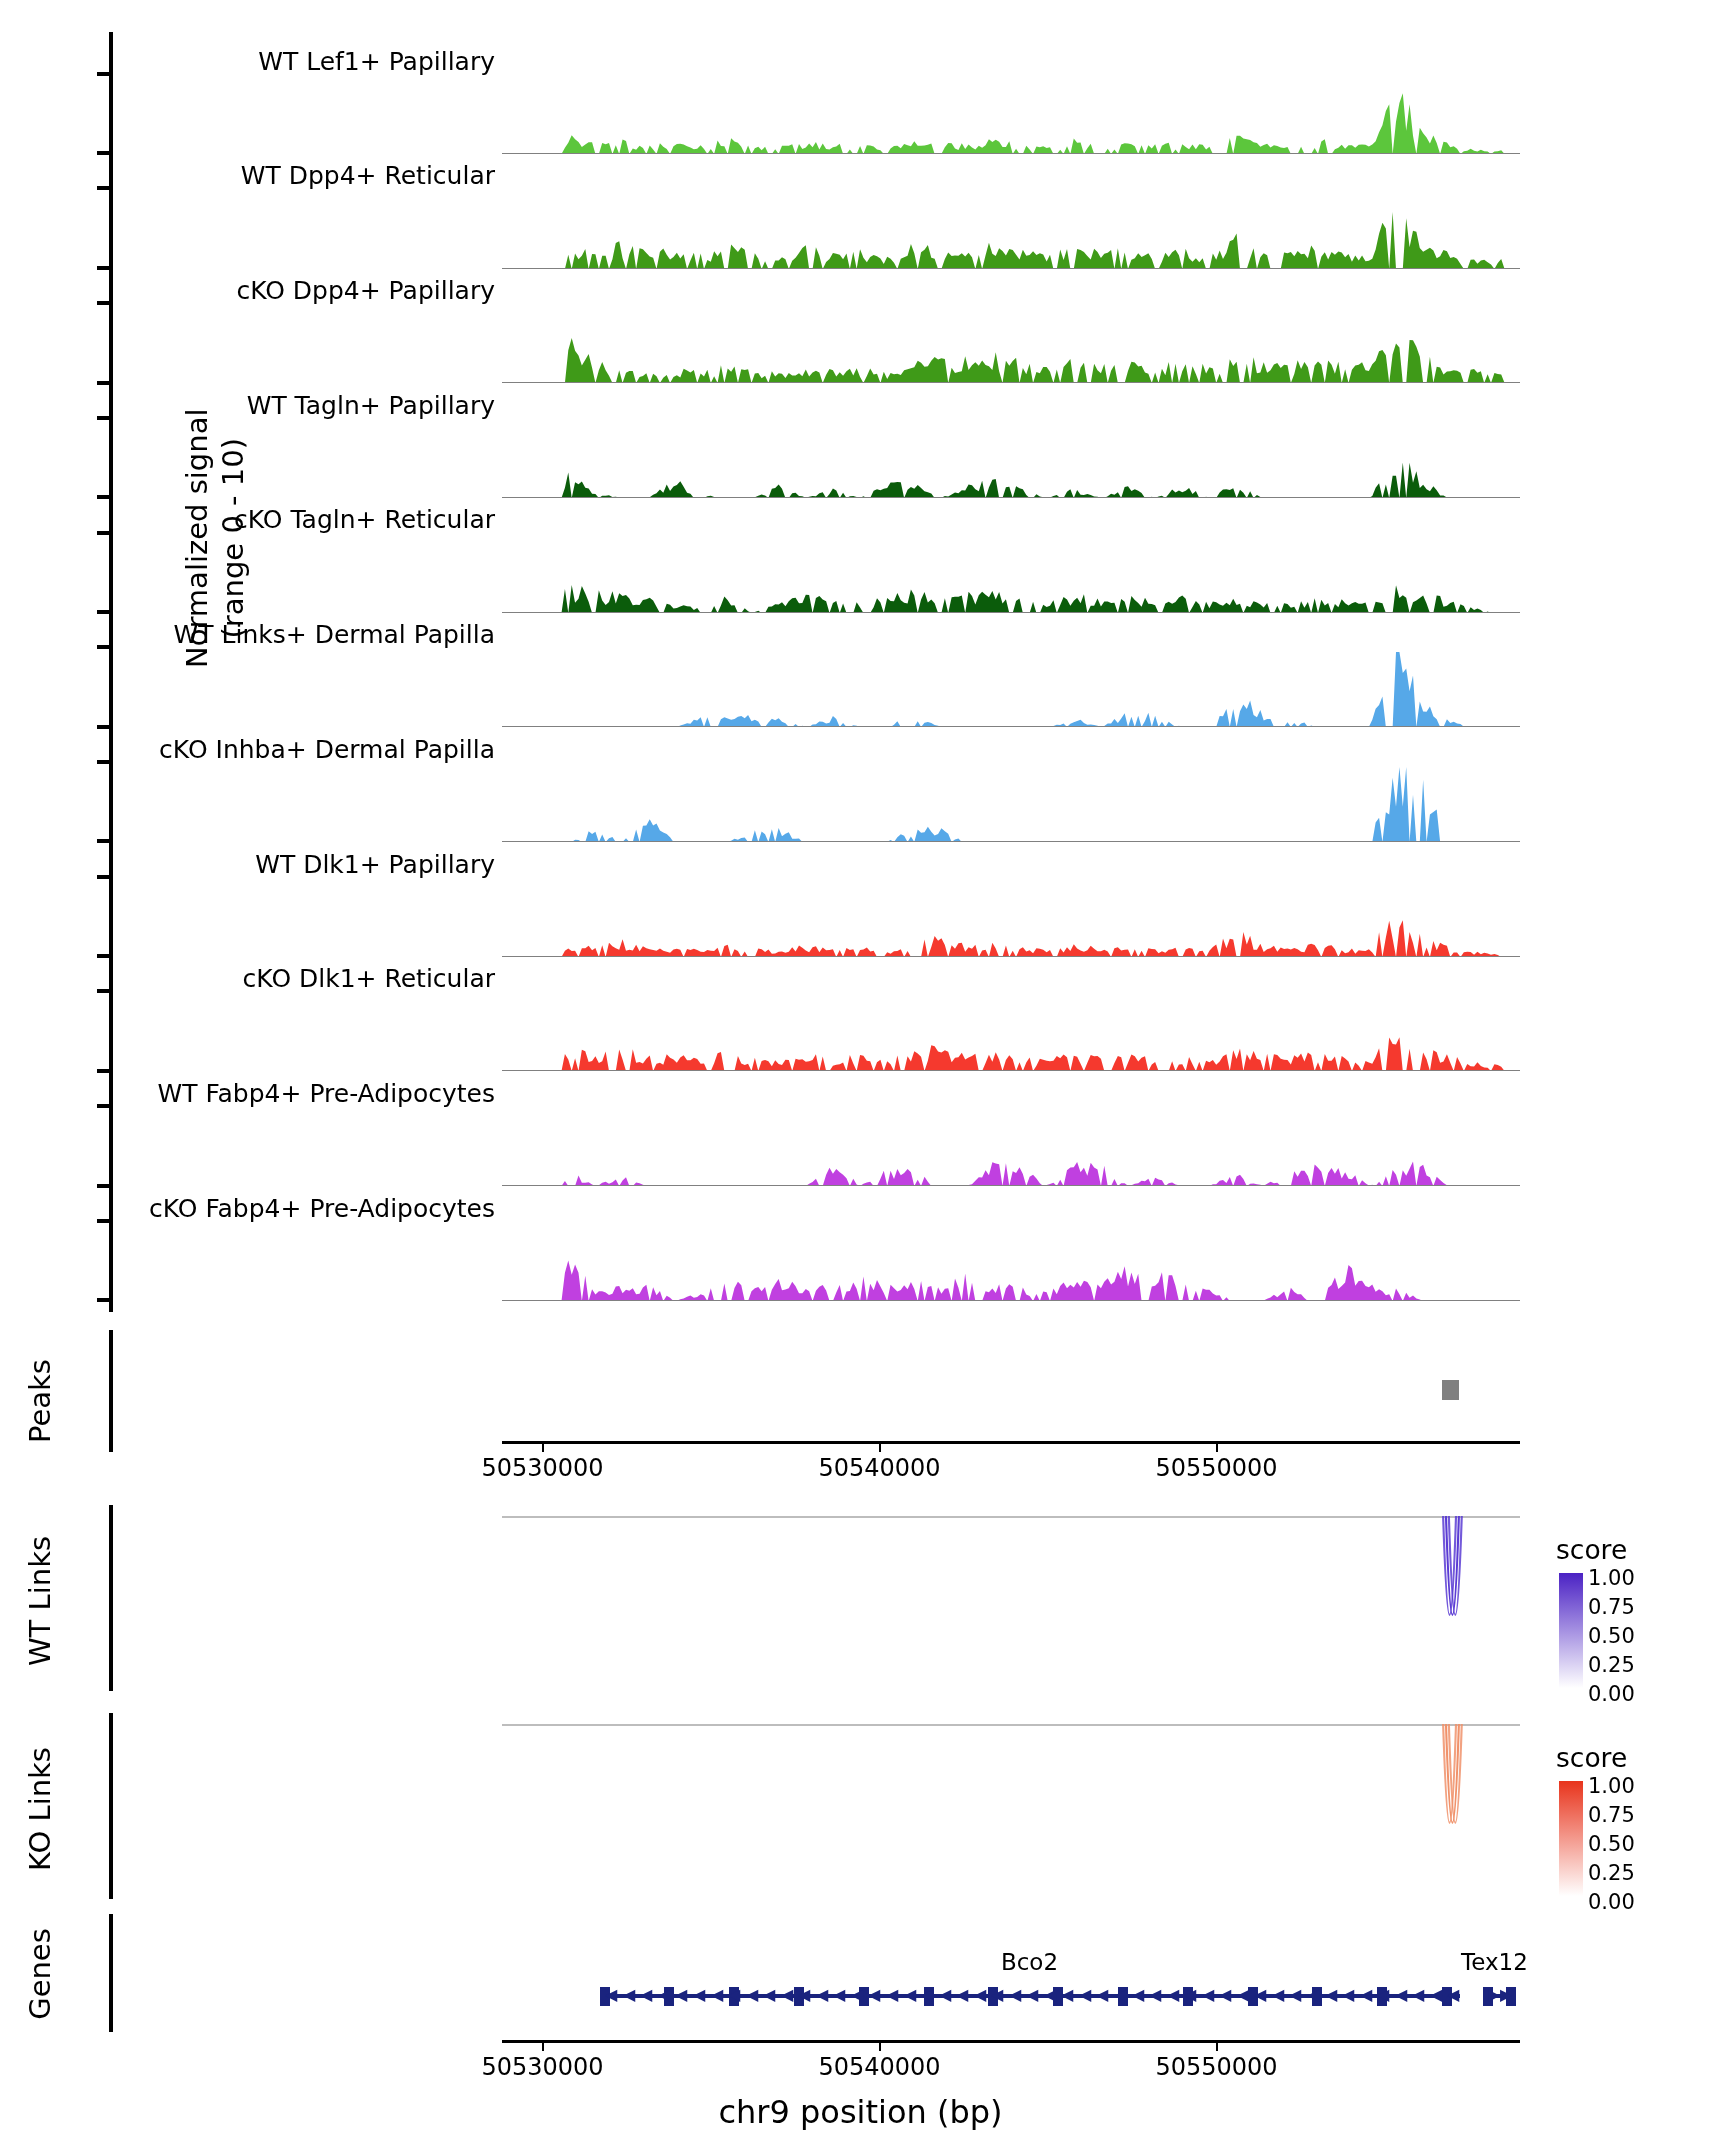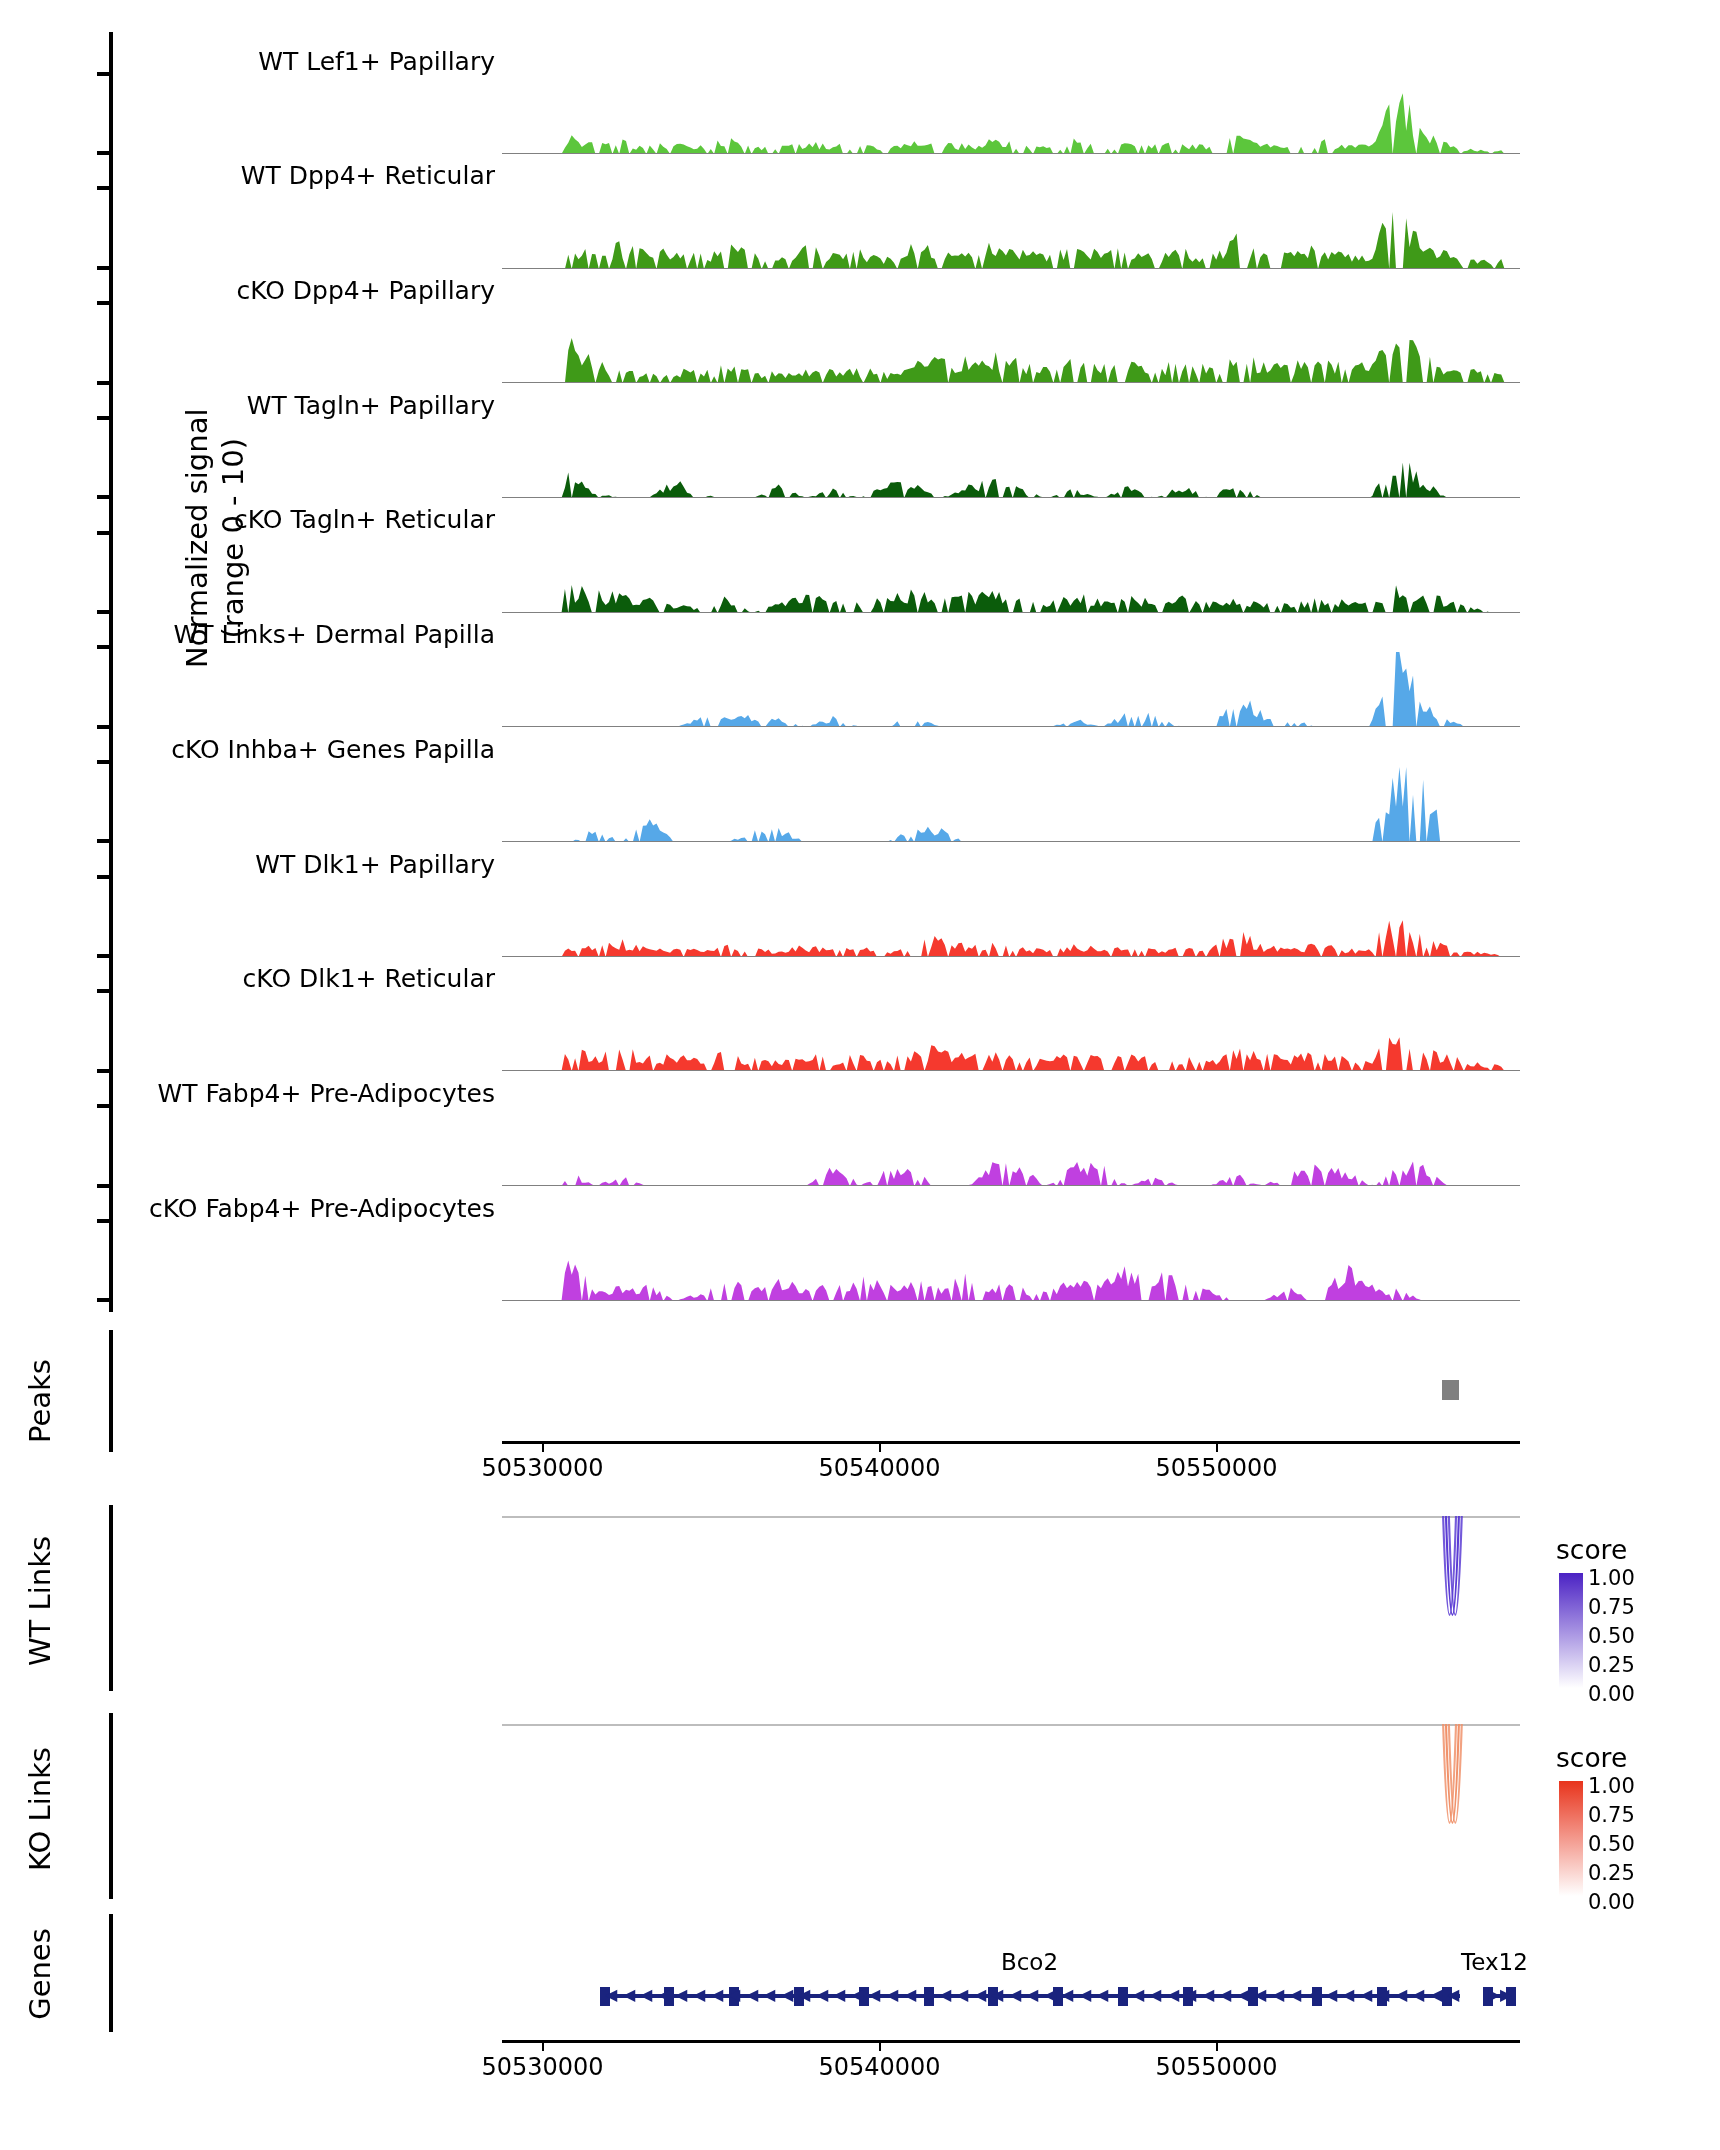--- a/index.html
+++ b/index.html
@@ -159,21 +159,21 @@
       </div>
       <div class="track" style="top: 652px; height: 75px;">
         <svg width="1018" height="75" style="position: absolute; left: 0px; bottom: 0px;" viewBox="0 0 1420 105">
           <path d="M0,105 L0.0,105.0 L4.7,105.0 L9.5,105.0 L14.2,105.0 L19.0,105.0 L23.7,105.0 L28.5,105.0 L33.2,105.0 L38.0,105.0 L42.7,105.0 L47.5,105.0 L52.2,105.0 L57.0,105.0 L61.7,105.0 L66.5,105.0 L71.2,105.0 L76.0,105.0 L80.7,105.0 L85.5,104.1 L90.2,104.6 L95.0,105.0 L99.7,105.0 L104.5,105.0 L109.2,105.0 L114.0,105.0 L118.7,105.0 L123.5,105.0 L128.2,105.0 L133.0,105.0 L137.7,105.0 L142.5,105.0 L147.2,105.0 L152.0,105.0 L156.7,105.0 L161.5,105.0 L166.2,105.0 L171.0,105.0 L175.7,105.0 L180.5,105.0 L185.2,105.0 L190.0,105.0 L194.7,105.0 L199.5,105.0 L204.2,105.0 L209.0,105.0 L213.7,105.0 L218.5,105.0 L223.2,105.0 L228.0,105.0 L232.7,105.0 L237.5,105.0 L242.2,105.0 L247.0,102.8 L251.7,101.4 L256.5,99.9 L261.2,100.6 L266.0,95.0 L270.7,96.0 L275.5,91.3 L280.2,105.0 L284.9,91.4 L289.7,105.0 L294.4,105.0 L299.2,105.0 L303.9,94.0 L308.7,91.3 L313.4,93.0 L318.2,95.0 L322.9,93.7 L327.7,90.5 L332.4,89.5 L337.2,92.7 L341.9,88.2 L346.7,96.8 L351.4,94.8 L356.2,97.2 L360.9,105.0 L365.7,105.0 L370.4,98.6 L375.2,93.4 L379.9,95.5 L384.7,92.8 L389.4,97.8 L394.2,99.9 L398.9,105.0 L403.7,105.0 L408.4,100.8 L413.2,105.0 L417.9,103.4 L422.7,104.9 L427.4,105.0 L432.2,101.4 L436.9,101.2 L441.7,97.3 L446.4,97.7 L451.2,100.2 L455.9,99.1 L460.7,89.7 L465.4,93.7 L470.2,105.0 L474.9,99.5 L479.7,105.0 L484.4,105.0 L489.2,102.7 L493.9,103.3 L498.7,105.0 L503.4,105.0 L508.2,105.0 L512.9,105.0 L517.7,105.0 L522.4,105.0 L527.2,105.0 L531.9,105.0 L536.7,104.8 L541.4,105.0 L546.2,101.7 L550.9,96.8 L555.7,105.0 L560.4,105.0 L565.2,105.0 L569.9,105.0 L574.6,105.0 L579.4,97.1 L584.1,105.0 L588.9,98.9 L593.6,97.9 L598.4,99.5 L603.1,102.1 L607.9,103.2 L612.6,105.0 L617.4,105.0 L622.1,105.0 L626.9,105.0 L631.6,105.0 L636.4,105.0 L641.1,105.0 L645.9,105.0 L650.6,105.0 L655.4,105.0 L660.1,105.0 L664.9,105.0 L669.6,105.0 L674.4,105.0 L679.1,105.0 L683.9,105.0 L688.6,105.0 L693.4,105.0 L698.1,105.0 L702.9,105.0 L707.6,105.0 L712.4,105.0 L717.1,105.0 L721.9,105.0 L726.6,105.0 L731.4,105.0 L736.1,105.0 L740.9,105.0 L745.6,105.0 L750.4,105.0 L755.1,105.0 L759.9,105.0 L764.6,104.1 L769.4,103.6 L774.1,101.9 L778.9,102.2 L783.6,100.1 L788.4,105.0 L793.1,100.4 L797.9,98.3 L802.6,96.5 L807.4,94.7 L812.1,99.5 L816.9,102.0 L821.6,101.4 L826.4,102.3 L831.1,103.4 L835.9,105.0 L840.6,103.5 L845.4,100.1 L850.1,100.2 L854.8,93.7 L859.6,99.3 L864.3,93.0 L869.1,85.9 L873.8,105.0 L878.6,90.6 L883.3,105.0 L888.1,89.1 L892.8,105.0 L897.6,96.5 L902.3,85.2 L907.1,105.0 L911.8,89.4 L916.6,105.0 L921.3,97.8 L926.1,105.0 L930.8,97.8 L935.6,101.6 L940.3,105.0 L945.1,103.4 L949.8,105.0 L954.6,105.0 L959.3,105.0 L964.1,105.0 L968.8,105.0 L973.6,105.0 L978.3,105.0 L983.1,105.0 L987.8,105.0 L992.6,105.0 L997.3,105.0 L1002.1,89.7 L1006.8,89.9 L1011.6,79.9 L1016.3,105.0 L1021.1,79.8 L1025.8,105.0 L1030.6,83.1 L1035.3,73.6 L1040.1,79.7 L1044.8,67.9 L1049.6,88.1 L1054.3,91.2 L1059.1,81.1 L1063.8,95.8 L1068.6,93.9 L1073.3,93.7 L1078.1,105.0 L1082.8,105.0 L1087.6,105.0 L1092.3,105.0 L1097.1,98.5 L1101.8,105.0 L1106.6,99.4 L1111.3,105.0 L1116.1,100.1 L1120.8,98.6 L1125.6,105.0 L1130.3,102.8 L1135.1,104.5 L1139.8,105.0 L1144.5,105.0 L1149.3,105.0 L1154.0,105.0 L1158.8,105.0 L1163.5,105.0 L1168.3,105.0 L1173.0,105.0 L1177.8,105.0 L1182.5,105.0 L1187.3,105.0 L1192.0,105.0 L1196.8,105.0 L1201.5,105.0 L1206.3,105.0 L1211.0,105.0 L1215.8,95.0 L1220.5,79.6 L1225.3,74.3 L1230.0,62.3 L1234.8,105.0 L1239.5,105.0 L1244.3,105.0 L1249.0,0.0 L1253.8,0.0 L1258.5,29.4 L1263.3,23.0 L1268.0,54.9 L1272.8,32.8 L1277.5,105.0 L1282.3,69.2 L1287.0,83.4 L1291.8,83.6 L1296.5,76.2 L1301.3,89.9 L1306.0,94.3 L1310.8,105.0 L1315.5,105.0 L1320.3,94.0 L1325.0,99.4 L1329.8,97.7 L1334.5,100.0 L1339.3,100.9 L1344.0,104.6 L1348.8,105.0 L1353.5,105.0 L1358.3,105.0 L1363.0,105.0 L1367.8,105.0 L1372.5,105.0 L1377.3,105.0 L1382.0,105.0 L1386.8,105.0 L1391.5,105.0 L1396.3,105.0 L1401.0,105.0 L1405.8,105.0 L1410.5,105.0 L1415.3,105.0 L1420.0,105.0 L1420,105 Z" fill="#56a8e8"></path>
         </svg>
         <div class="baseline"></div>
       </div>
       <div class="cov-tick" style="top: 725px;"></div>
       <div class="cov-tick" style="top: 645px;"></div>
       <div class="track-label-box" style="top: 735px;">
-        <div class="track-label">cKO Inhba+ Genes Papilla</div>
+        <div class="track-label">cKO Inhba+ Dermal Papilla</div>
       </div>
       <div class="track" style="top: 767px; height: 75px;">
         <svg width="1018" height="75" style="position: absolute; left: 0px; bottom: 0px;" viewBox="0 0 1420 105">
           <path d="M0,105 L0.0,105.0 L4.7,105.0 L9.5,105.0 L14.2,105.0 L19.0,105.0 L23.7,105.0 L28.5,105.0 L33.2,105.0 L38.0,105.0 L42.7,105.0 L47.5,105.0 L52.2,105.0 L57.0,105.0 L61.7,105.0 L66.5,105.0 L71.2,105.0 L76.0,105.0 L80.7,105.0 L85.5,105.0 L90.2,105.0 L95.0,105.0 L99.7,101.7 L104.5,102.2 L109.2,105.0 L114.0,105.0 L118.7,89.8 L123.5,93.7 L128.2,90.6 L133.0,105.0 L137.7,94.5 L142.5,105.0 L147.2,99.6 L152.0,98.1 L156.7,105.0 L161.5,103.6 L166.2,105.0 L171.0,99.9 L175.7,105.0 L180.5,105.0 L185.2,87.4 L190.0,105.0 L194.7,82.2 L199.5,81.9 L204.2,73.3 L209.0,81.8 L213.7,79.0 L218.5,88.9 L223.2,91.8 L228.0,93.8 L232.7,98.4 L237.5,105.0 L242.2,105.0 L247.0,105.0 L251.7,105.0 L256.5,105.0 L261.2,105.0 L266.0,105.0 L270.7,105.0 L275.5,105.0 L280.2,105.0 L284.9,105.0 L289.7,105.0 L294.4,105.0 L299.2,105.0 L303.9,105.0 L308.7,105.0 L313.4,104.4 L318.2,103.1 L322.9,100.6 L327.7,101.7 L332.4,99.4 L337.2,98.7 L341.9,105.0 L346.7,105.0 L351.4,88.4 L356.2,105.0 L360.9,90.4 L365.7,94.3 L370.4,105.0 L375.2,87.3 L379.9,105.0 L384.7,85.4 L389.4,96.8 L394.2,93.5 L398.9,91.4 L403.7,100.4 L408.4,100.3 L413.2,100.0 L417.9,105.0 L422.7,105.0 L427.4,105.0 L432.2,105.0 L436.9,105.0 L441.7,105.0 L446.4,105.0 L451.2,105.0 L455.9,105.0 L460.7,105.0 L465.4,105.0 L470.2,105.0 L474.9,105.0 L479.7,105.0 L484.4,105.0 L489.2,105.0 L493.9,105.0 L498.7,105.0 L503.4,105.0 L508.2,105.0 L512.9,105.0 L517.7,105.0 L522.4,105.0 L527.2,105.0 L531.9,105.0 L536.7,104.8 L541.4,102.1 L546.2,105.0 L550.9,98.4 L555.7,94.3 L560.4,96.4 L565.2,105.0 L569.9,97.4 L574.6,105.0 L579.4,87.4 L584.1,92.0 L588.9,91.2 L593.6,83.8 L598.4,90.5 L603.1,96.0 L607.9,93.7 L612.6,85.8 L617.4,89.8 L622.1,93.4 L626.9,105.0 L631.6,101.6 L636.4,100.0 L641.1,105.0 L645.9,103.6 L650.6,105.0 L655.4,105.0 L660.1,105.0 L664.9,105.0 L669.6,105.0 L674.4,105.0 L679.1,105.0 L683.9,105.0 L688.6,105.0 L693.4,105.0 L698.1,105.0 L702.9,105.0 L707.6,105.0 L712.4,105.0 L717.1,105.0 L721.9,105.0 L726.6,105.0 L731.4,105.0 L736.1,105.0 L740.9,105.0 L745.6,105.0 L750.4,105.0 L755.1,105.0 L759.9,105.0 L764.6,105.0 L769.4,105.0 L774.1,105.0 L778.9,105.0 L783.6,105.0 L788.4,105.0 L793.1,105.0 L797.9,105.0 L802.6,105.0 L807.4,105.0 L812.1,105.0 L816.9,105.0 L821.6,105.0 L826.4,105.0 L831.1,105.0 L835.9,105.0 L840.6,105.0 L845.4,105.0 L850.1,105.0 L854.8,105.0 L859.6,105.0 L864.3,105.0 L869.1,105.0 L873.8,105.0 L878.6,105.0 L883.3,105.0 L888.1,105.0 L892.8,105.0 L897.6,105.0 L902.3,105.0 L907.1,105.0 L911.8,105.0 L916.6,105.0 L921.3,105.0 L926.1,105.0 L930.8,105.0 L935.6,105.0 L940.3,105.0 L945.1,105.0 L949.8,105.0 L954.6,105.0 L959.3,105.0 L964.1,105.0 L968.8,105.0 L973.6,105.0 L978.3,105.0 L983.1,105.0 L987.8,105.0 L992.6,105.0 L997.3,105.0 L1002.1,105.0 L1006.8,105.0 L1011.6,105.0 L1016.3,105.0 L1021.1,105.0 L1025.8,105.0 L1030.6,105.0 L1035.3,105.0 L1040.1,105.0 L1044.8,105.0 L1049.6,105.0 L1054.3,105.0 L1059.1,105.0 L1063.8,105.0 L1068.6,105.0 L1073.3,105.0 L1078.1,105.0 L1082.8,105.0 L1087.6,105.0 L1092.3,105.0 L1097.1,105.0 L1101.8,105.0 L1106.6,105.0 L1111.3,105.0 L1116.1,105.0 L1120.8,105.0 L1125.6,105.0 L1130.3,105.0 L1135.1,105.0 L1139.8,105.0 L1144.5,105.0 L1149.3,105.0 L1154.0,105.0 L1158.8,105.0 L1163.5,105.0 L1168.3,105.0 L1173.0,105.0 L1177.8,105.0 L1182.5,105.0 L1187.3,105.0 L1192.0,105.0 L1196.8,105.0 L1201.5,105.0 L1206.3,105.0 L1211.0,105.0 L1215.8,105.0 L1220.5,77.7 L1225.3,71.2 L1230.0,105.0 L1234.8,63.5 L1239.5,66.5 L1244.3,15.2 L1249.0,55.5 L1253.8,0.0 L1258.5,55.8 L1263.3,0.0 L1268.0,105.0 L1272.8,38.7 L1277.5,105.0 L1282.3,105.0 L1287.0,18.0 L1291.8,105.0 L1296.5,66.4 L1301.3,62.9 L1306.0,59.5 L1310.8,105.0 L1315.5,105.0 L1320.3,105.0 L1325.0,105.0 L1329.8,105.0 L1334.5,105.0 L1339.3,105.0 L1344.0,105.0 L1348.8,105.0 L1353.5,105.0 L1358.3,105.0 L1363.0,105.0 L1367.8,105.0 L1372.5,105.0 L1377.3,105.0 L1382.0,105.0 L1386.8,105.0 L1391.5,105.0 L1396.3,105.0 L1401.0,105.0 L1405.8,105.0 L1410.5,105.0 L1415.3,105.0 L1420.0,105.0 L1420,105 Z" fill="#56a8e8"></path>
         </svg>
         <div class="baseline"></div>
       </div>
       <div class="cov-tick" style="top: 839px;"></div>
       <div class="cov-tick" style="top: 760px;"></div>
       <div class="track-label-box" style="top: 850px;">
@@ -366,15 +366,16 @@
   <div id="axis-bottom" style="position: absolute; left: 0px; top: 2040px; width: 1721px; height: 50px;">
       <div class="coord-axis" style="top: 0px;"></div>
       <div class="coord-tick" style="left: 542px; top: 2.9px;"></div>
       <div class="coord-lab" style="left: 435px; top: 13px;">50530000</div>
       <div class="coord-tick" style="left: 879px; top: 2.9px;"></div>
       <div class="coord-lab" style="left: 772px; top: 13px;">50540000</div>
       <div class="coord-tick" style="left: 1216px; top: 2.9px;"></div>
       <div class="coord-lab" style="left: 1109px; top: 13px;">50550000</div>
     </div>
 
+  <div class="xlabel" id="xlabel" style="left: 0px; top: 2093px;">chr9 position (bp)</div>
 
 </div>
 
 
 </body></html>

